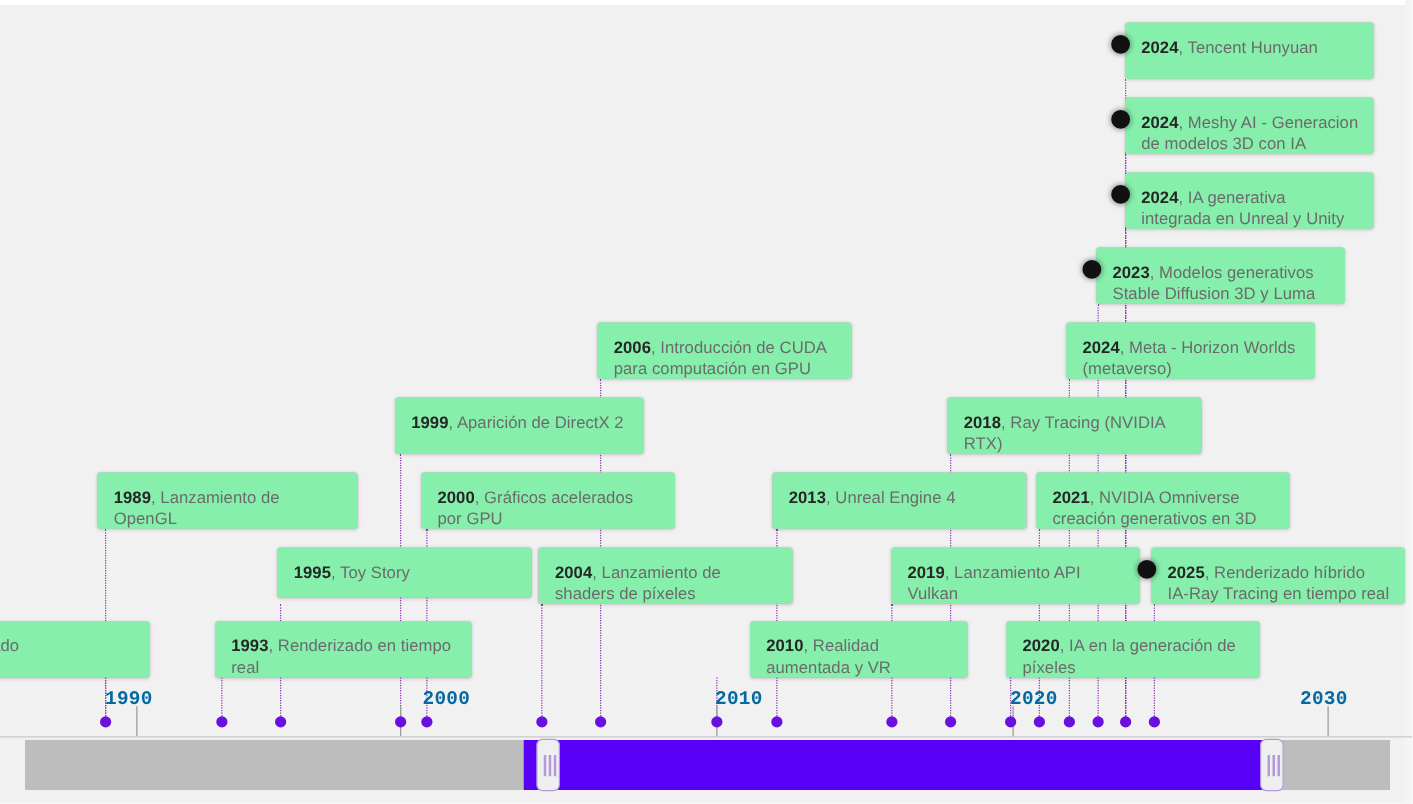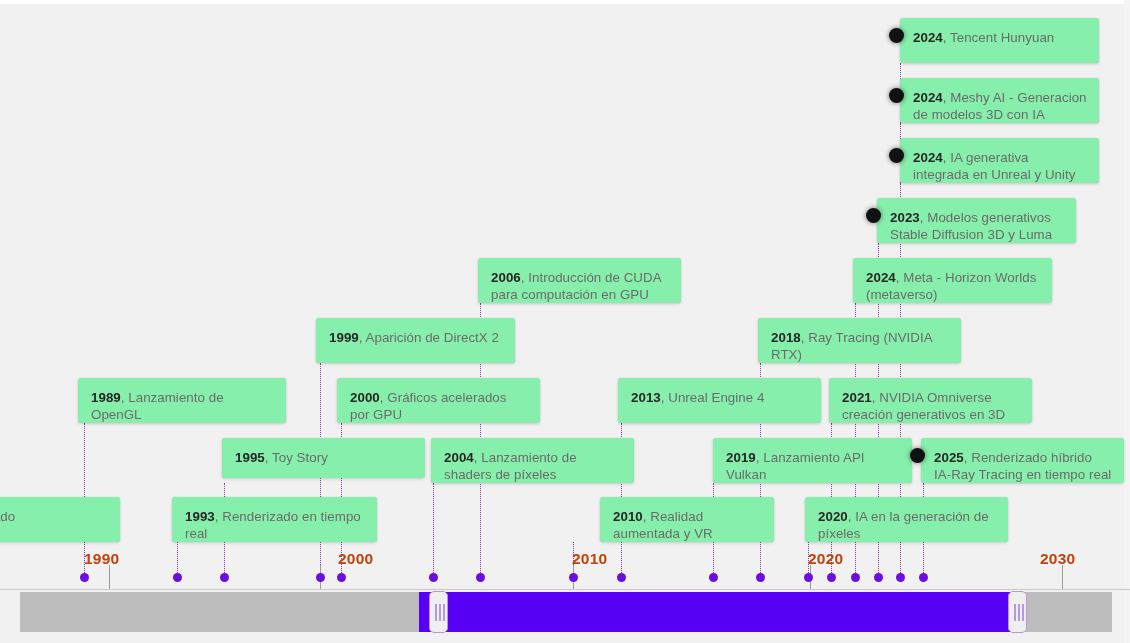--- a/index.html
+++ b/index.html
@@ -76,23 +76,24 @@
     left: 0;
     top: 589px;
     width: 1130px;
     height: 1px;
     background: #c9c9c9;
   }
   .axis-label {
     position: absolute;
     font-size: 15.5px;
     font-weight: bold;
-    color: #c2410c;
+    color: #0369a1;
     letter-spacing: 0.2px;
     white-space: nowrap;
+    font-family: Liberation Mono, monospace;
   }
   .axis-tick {
     position: absolute;
     width: 1px;
     background: #9a9a9a;
     top: 565px;
     height: 24px;
   }
   .axis-dot {
     position: absolute;

